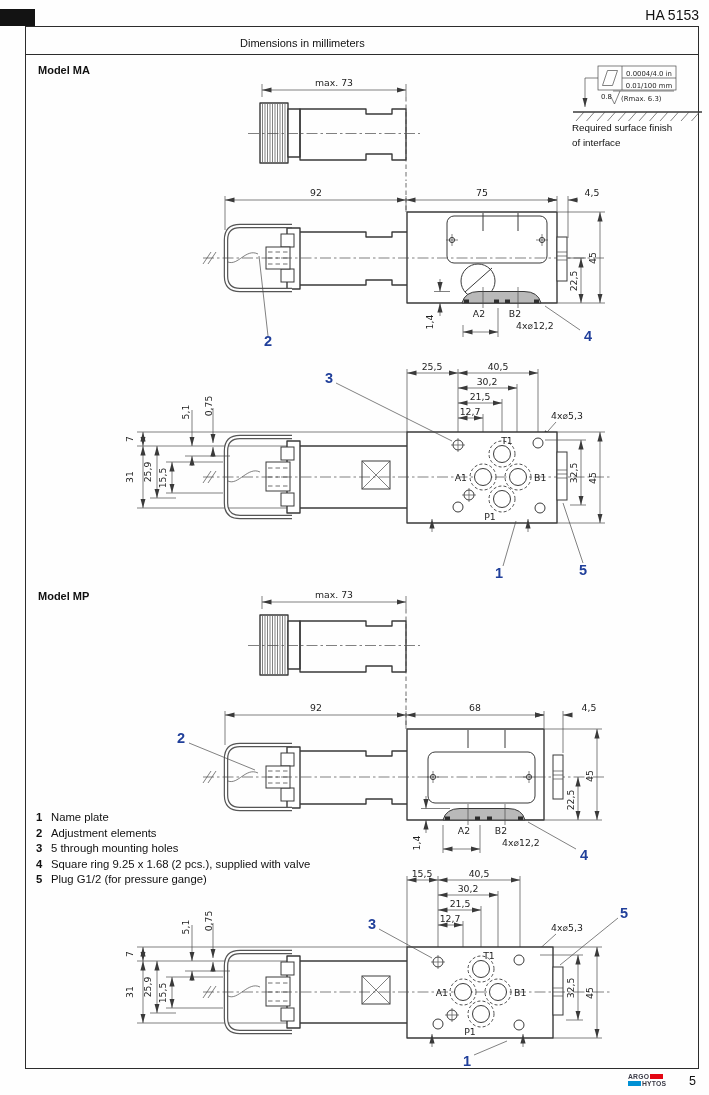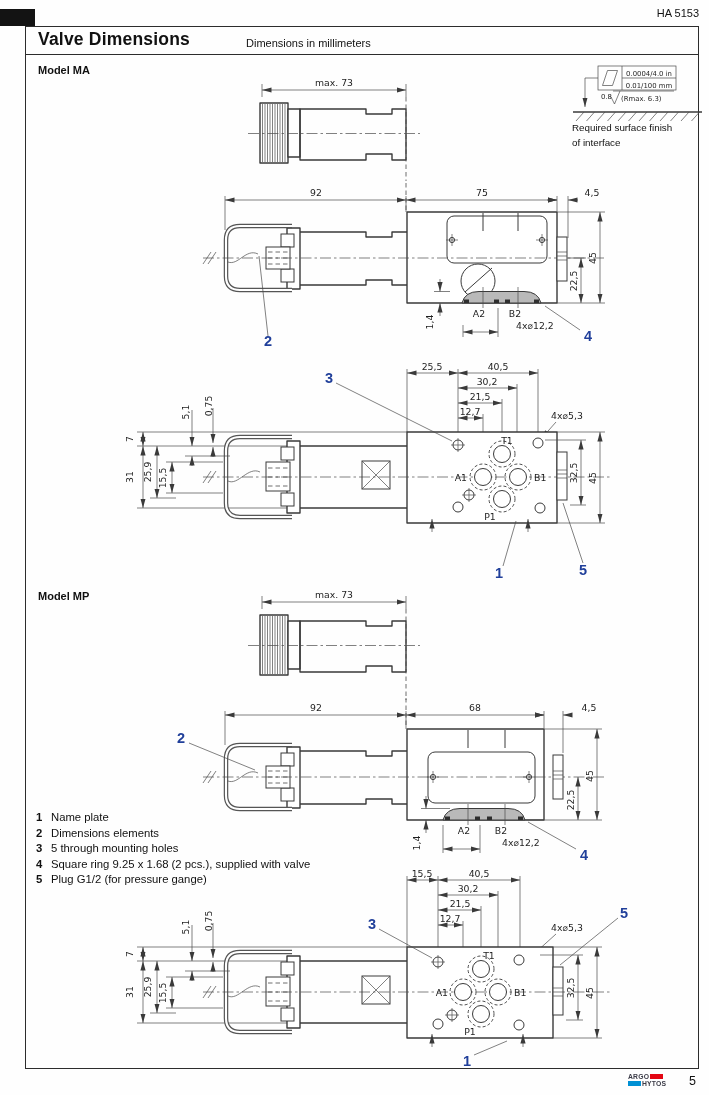--- a/index.html
+++ b/index.html
@@ -20,29 +20,29 @@
   .brkw{fill:none;stroke:#fff;stroke-width:2.1;stroke-linejoin:round;}
   .gray{fill:#b9b9b9;stroke:#3a3a3a;stroke-width:1;}
   .blk{fill:#2e2e2e;}
 
   
   .dt{font-family:"DejaVu Sans",sans-serif;font-size:9.3px;fill:#1e1e1e;}
   .sft{font-family:"DejaVu Sans",sans-serif;font-size:6.9px;fill:#1e1e1e;}
   .cap{font-family:"Liberation Sans",sans-serif;font-size:9.8px;fill:#111;}
   .co{font-family:"Liberation Sans",sans-serif;font-size:14.5px;font-weight:bold;fill:#203f9a;}
 
-  .doc-number{position:absolute;top:7px;right:10px;font-size:11px;color:#111;}
+  .doc-number{position:absolute;top:7px;right:10px;font-size:14px;color:#111;}
   .black-tab{position:absolute;left:0;top:9px;width:35px;height:17px;background:#131313;}
   .main-box{position:absolute;left:25px;top:26px;width:674px;height:1043px;
             border:1.6px solid #2c2c2c;box-sizing:border-box;}
   .title-bar{position:absolute;left:25px;top:26px;width:674px;height:29px;
              border-bottom:1.6px solid #2c2c2c;box-sizing:border-box;}
   .page-title{position:absolute;left:13px;top:3px;font-size:17.5px;font-weight:bold;
               letter-spacing:.2px;color:#111;}
-  .page-subtitle{position:absolute;left:215px;top:11px;font-size:11px;color:#111;margin-left:6px;}
+  .page-subtitle{position:absolute;left:215px;top:11px;font-size:11px;color:#111;}
   .model-label{position:absolute;font-size:11px;font-weight:bold;color:#111;}
 
   .legend{position:absolute;left:36px;top:810px;font-size:11.3px;color:#111;}
   .lg-row{display:flex;line-height:15.6px;}
   .lg-num{font-weight:bold;width:15px;flex:none;}
 
   .footer-logo{position:absolute;left:628px;top:1073px;}
   .lrow{display:flex;align-items:center;height:7px;}
   .ltxt{font-weight:bold;font-size:6.8px;color:#3b3b47;letter-spacing:.2px;line-height:7px;}
   .lred{width:13px;height:5.5px;background:#e30613;margin-left:1px;}
@@ -60,21 +60,20 @@
         <path d="M0,0.4 L9.5,3 L0,5.6 Z" fill="#3a3a3a"></path>
       </marker>
     </defs>
   </svg>
 
   <div class="black-tab"></div>
   <div class="doc-number">HA 5153</div>
 
   <div class="main-box"></div>
   <div class="title-bar">
-    <div class="page-title">Valve Dimensions</div>
     <div class="page-subtitle">Dimensions in millimeters</div>
   </div>
 
   <div class="model-label" style="left:38px;top:64px">Model MA</div>
   <div class="model-label" style="left:38px;top:590px">Model MP</div>
 
   <svg class="draw" style="left:570px;top:60px" width="139" height="100" viewBox="570 60 139 100">
     <line class="tl" x1="598" y1="78" x2="585" y2="78"></line>
     <line class="tl" x1="585" y1="78" x2="585" y2="107" marker-end="url(#ar)"></line>
     <rect class="tl" x="598" y="66" width="78" height="24"></rect>
@@ -486,21 +485,21 @@
     <text class="co" x="467" y="1066" text-anchor="middle">1</text>
   </svg>
 
   <div class="legend">
     <div class="lg-row">
       <span class="lg-num">1</span>
       <span>Name plate</span>
     </div>
     <div class="lg-row">
       <span class="lg-num">2</span>
-      <span>Dimensions elements</span>
+      <span>Adjustment elements</span>
     </div>
     <div class="lg-row">
       <span class="lg-num">3</span>
       <span>5 through mounting holes</span>
     </div>
     <div class="lg-row">
       <span class="lg-num">4</span>
       <span>Square ring 9.25 x 1.68 (2 pcs.), supplied with valve</span>
     </div>
     <div class="lg-row">

